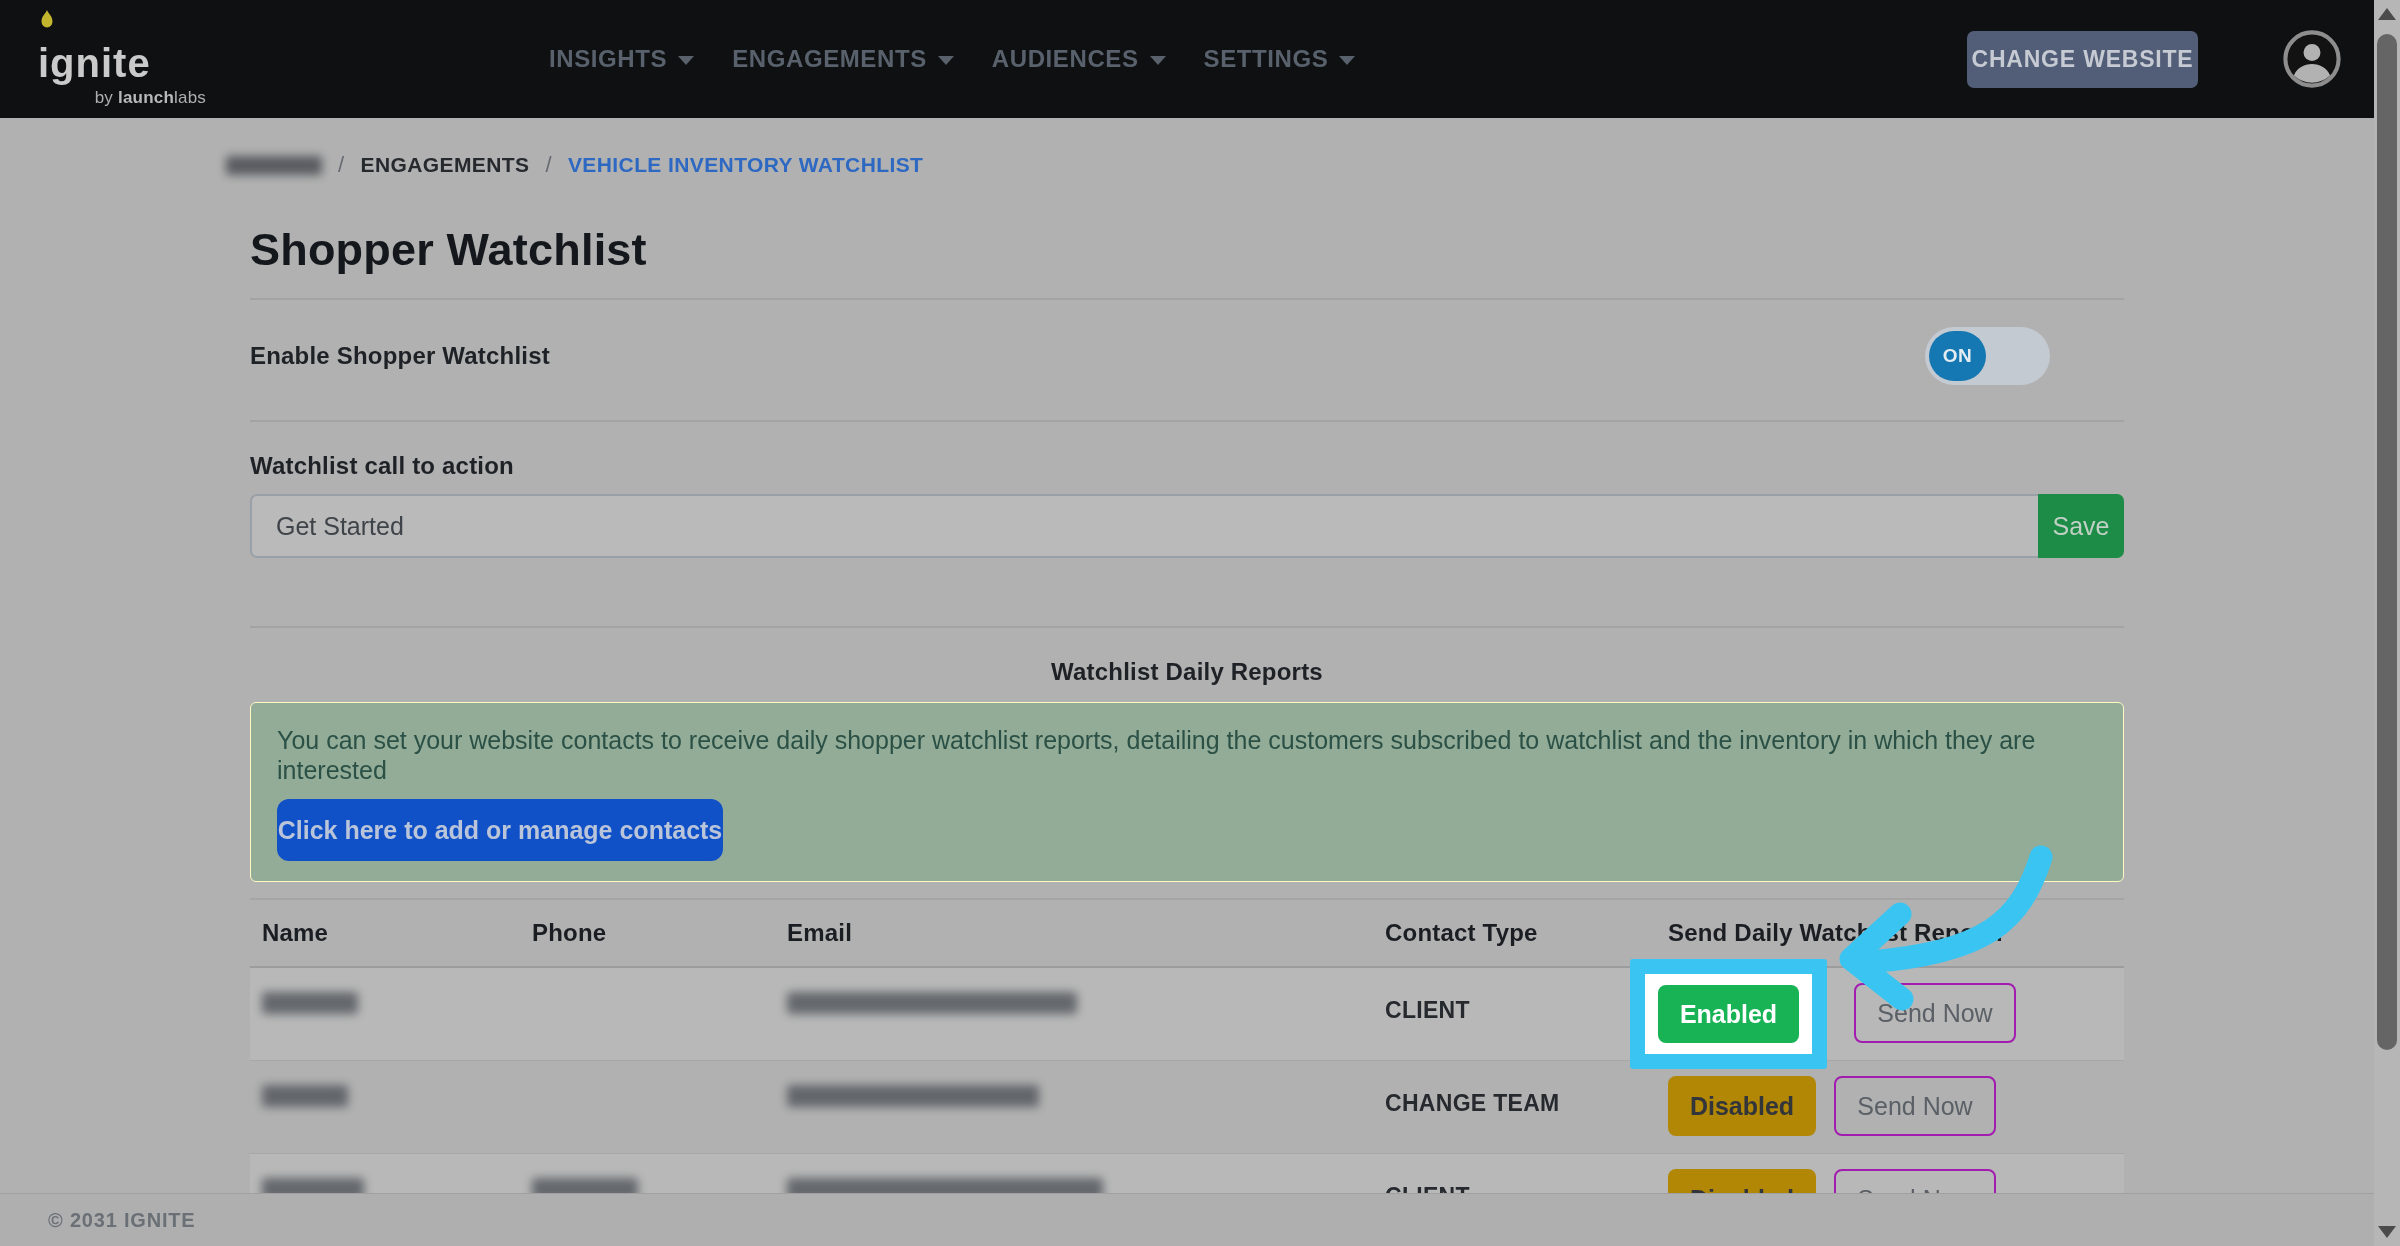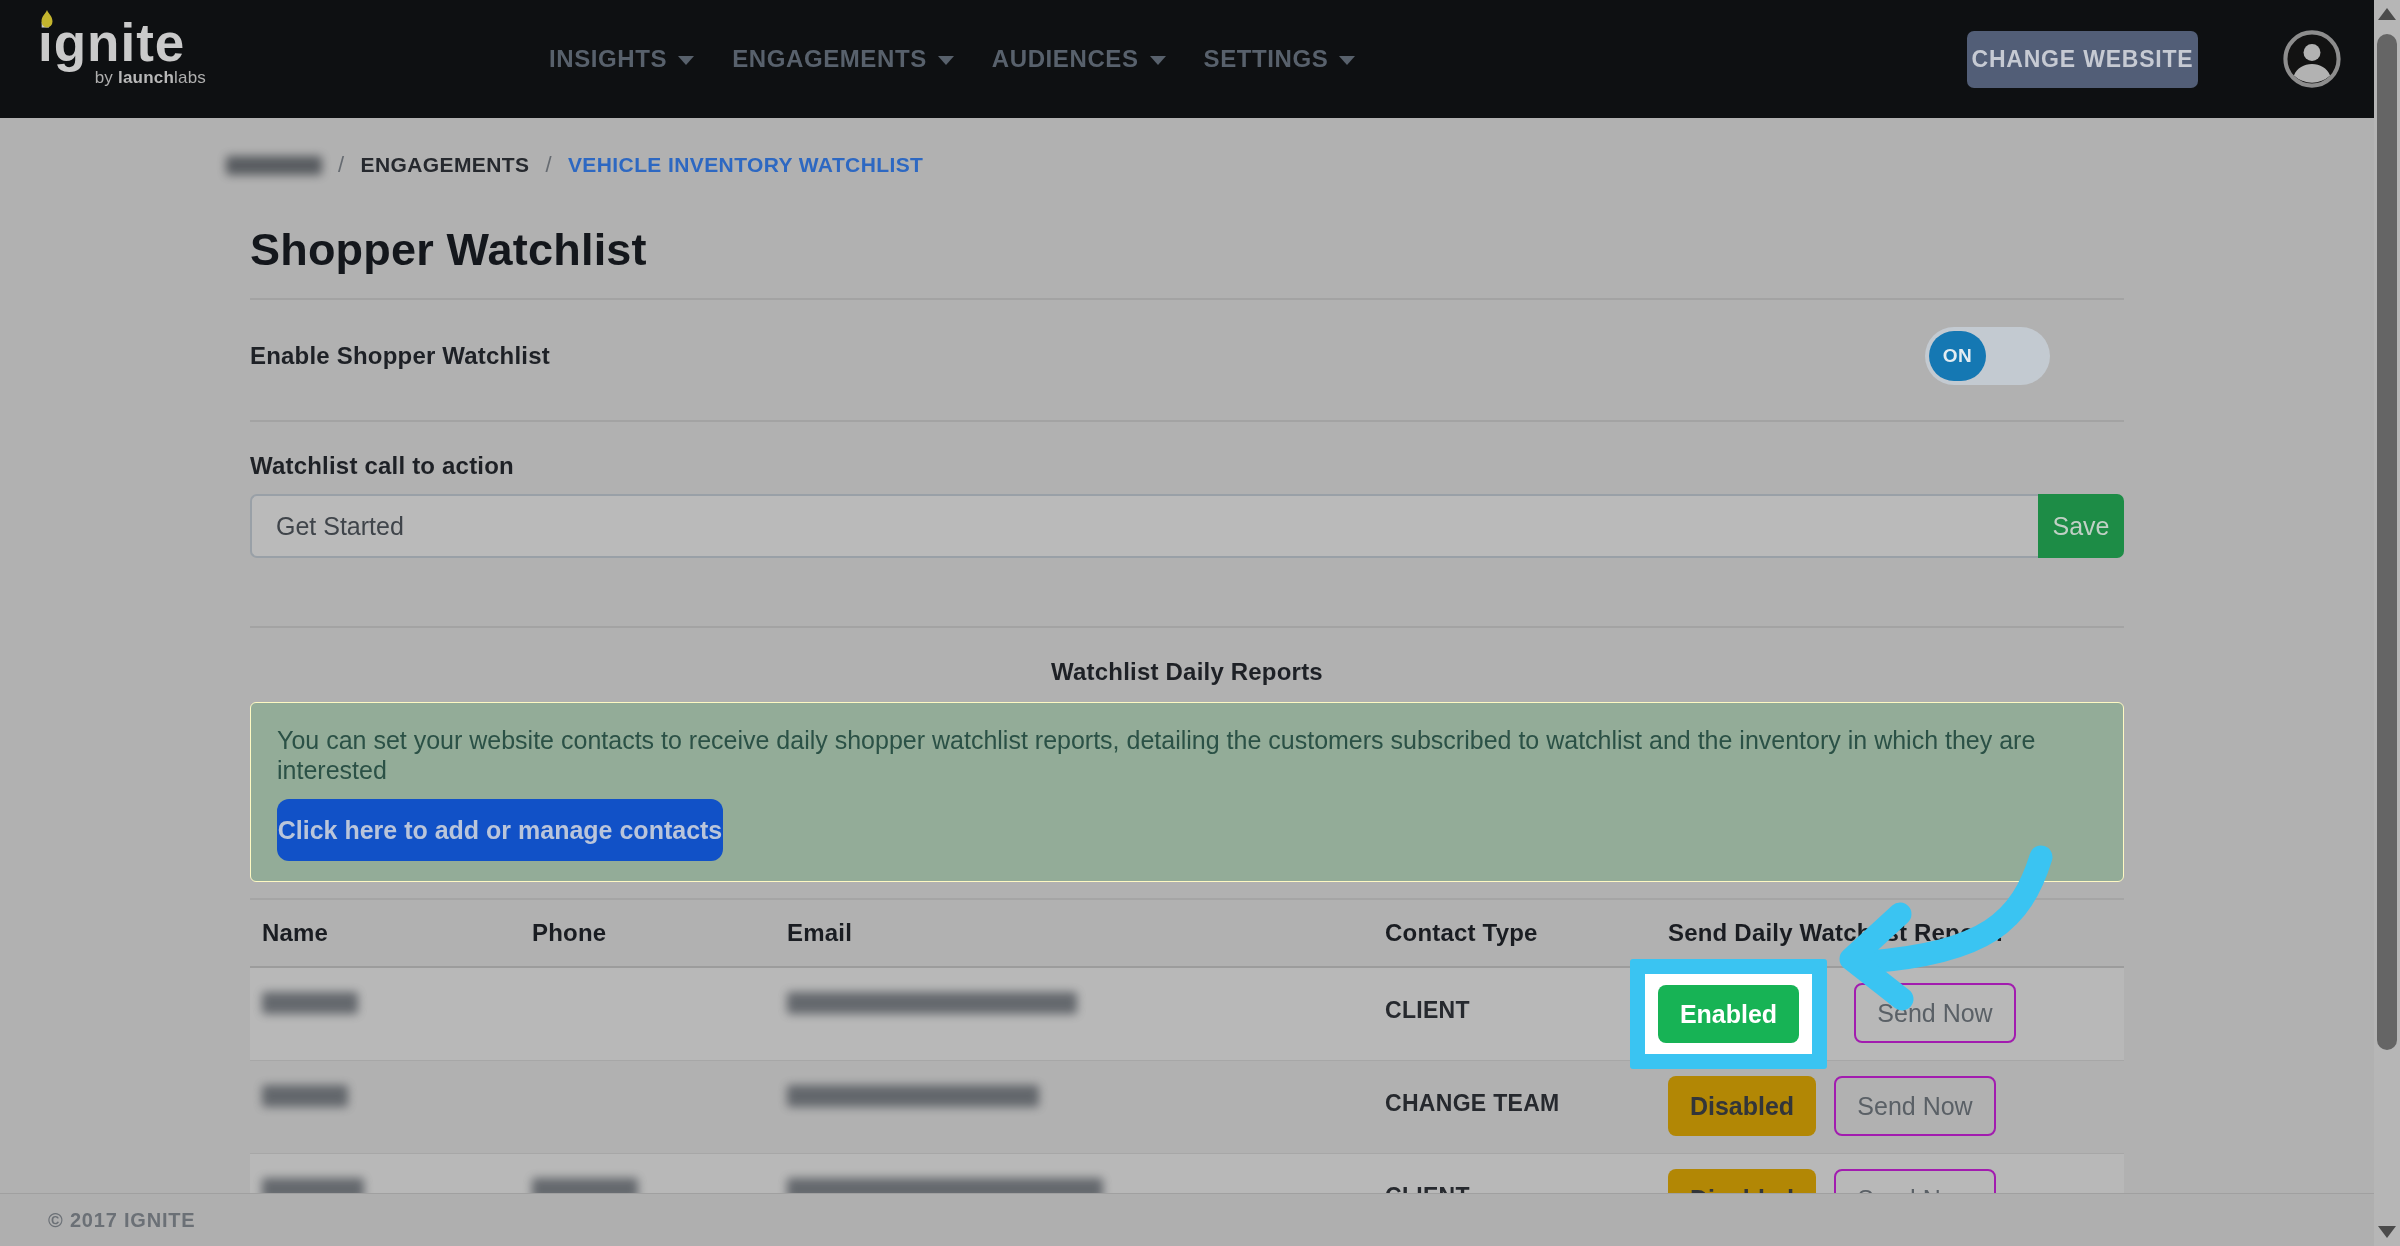--- a/index.html
+++ b/index.html
@@ -3,21 +3,21 @@
 <meta charset="utf-8">
 <style>
   * { margin:0; padding:0; box-sizing:border-box; }
   html,body { width:2400px; height:1246px; overflow:hidden; }
   body { font-family:"Liberation Sans", sans-serif; background:#b1b1b1; }
   .viewport { position:relative; width:2400px; height:1246px; overflow:hidden; background:#b1b1b1; }
 
   
   .navbar { position:absolute; top:0; left:0; width:2400px; height:118px; background:#0e1012; z-index:20; }
   .logo { position:absolute; left:38px; top:14px; width:168px; }
-  .logo-text { display:block; font-size:53px; font-weight:600; letter-spacing:1px; color:#cacaca; line-height:58px; }
+  .logo-text { display:block; font-size:40px; font-weight:600; letter-spacing:1px; color:#cacaca; line-height:58px;margin-top:20px; }
   .flame { position:absolute; left:2px; top:-4px; width:14px; height:20px; z-index:2; }
   .logo-sub { display:block; text-align:right; font-size:17px; color:#aeaeae; letter-spacing:.2px; margin-top:-4px; }
   .logo-sub b { font-weight:700; color:#b8b8b8; }
   .nav-links { position:absolute; left:549px; top:0; height:118px; display:flex; align-items:center; gap:38px; }
   .nav-link { display:flex; align-items:center; gap:11px; color:#58616c; font-size:24px; font-weight:700; letter-spacing:.6px; cursor:pointer; }
   .caret { width:0; height:0; border-left:8px solid transparent; border-right:8px solid transparent; border-top:9px solid #58616c; display:inline-block; margin-top:3px; }
   .change-website { position:absolute; right:202px; top:31px; width:231px; height:57px; background:#525e77; border:none; border-radius:7px; color:#c6cad3; font-size:23px; font-weight:600; letter-spacing:.8px; font-family:inherit; cursor:pointer; }
   .avatar { position:absolute; right:59px; top:30px; width:58px; height:58px; cursor:pointer; }
 
   
@@ -192,21 +192,21 @@
             <button class="btn-status btn-warn">Disabled</button>
             <button class="btn-send">Send Now</button>
           </div>
         </div>
       </div>
 
     </div>
   </main>
 
   <footer class="footer">
-    <span class="copyright">© 2017 IGNITE</span>
+    <span class="copyright">© 2031 IGNITE</span>
   </footer>
 
   <div class="scrollbar">
     <span class="sb-up"></span>
     <span class="sb-thumb"></span>
     <span class="sb-down"></span>
   </div>
 
   <svg class="annotation" width="2400" height="1246" viewBox="0 0 2400 1246">
     <path d="M2041 857 C2021 921 1986 953 1868 962" fill="none" stroke="#3ac4f2" stroke-width="23" stroke-linecap="round"></path>

